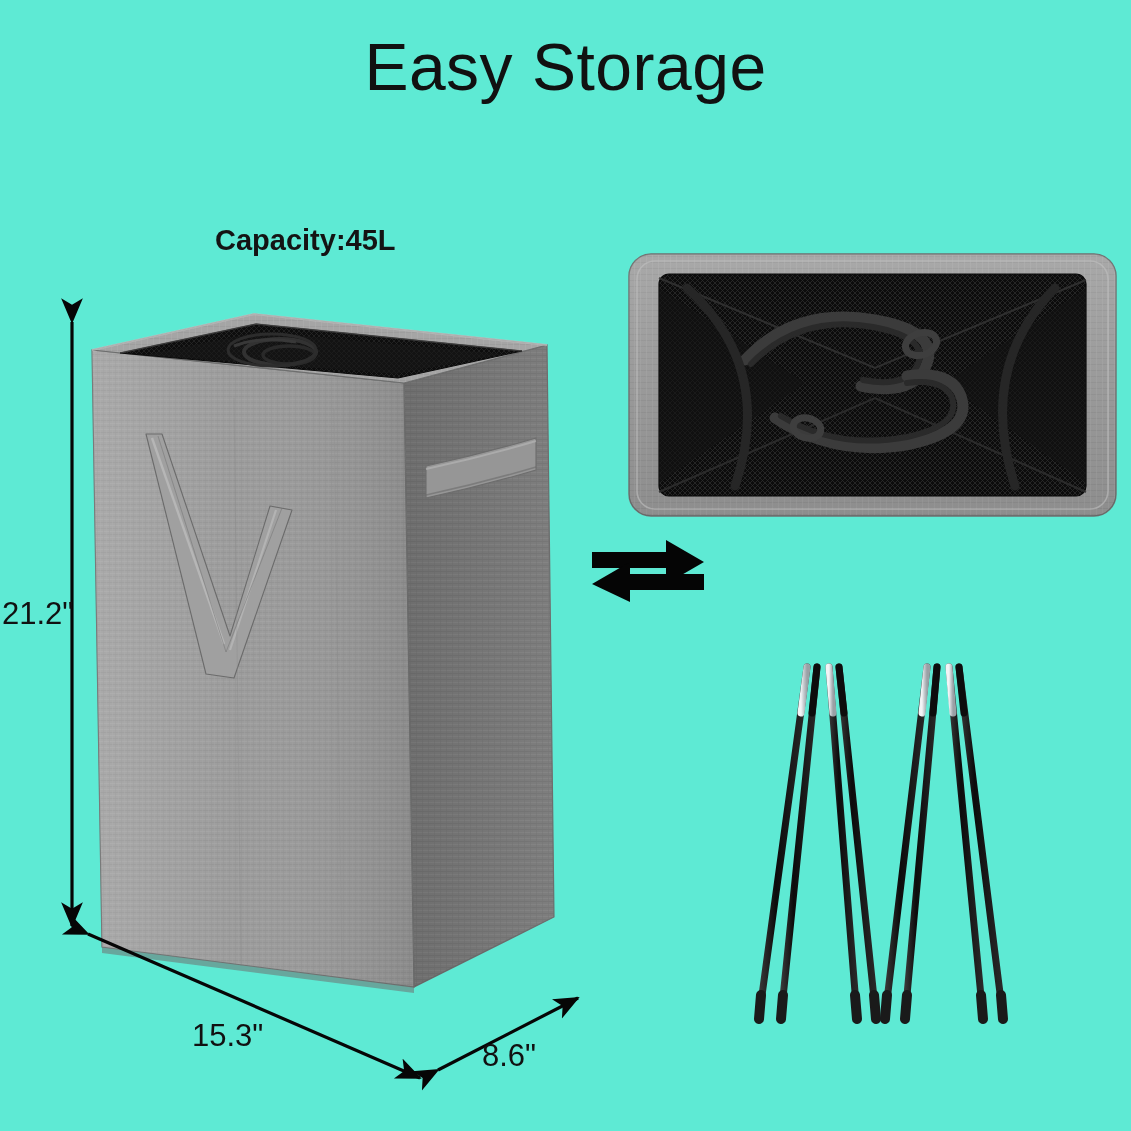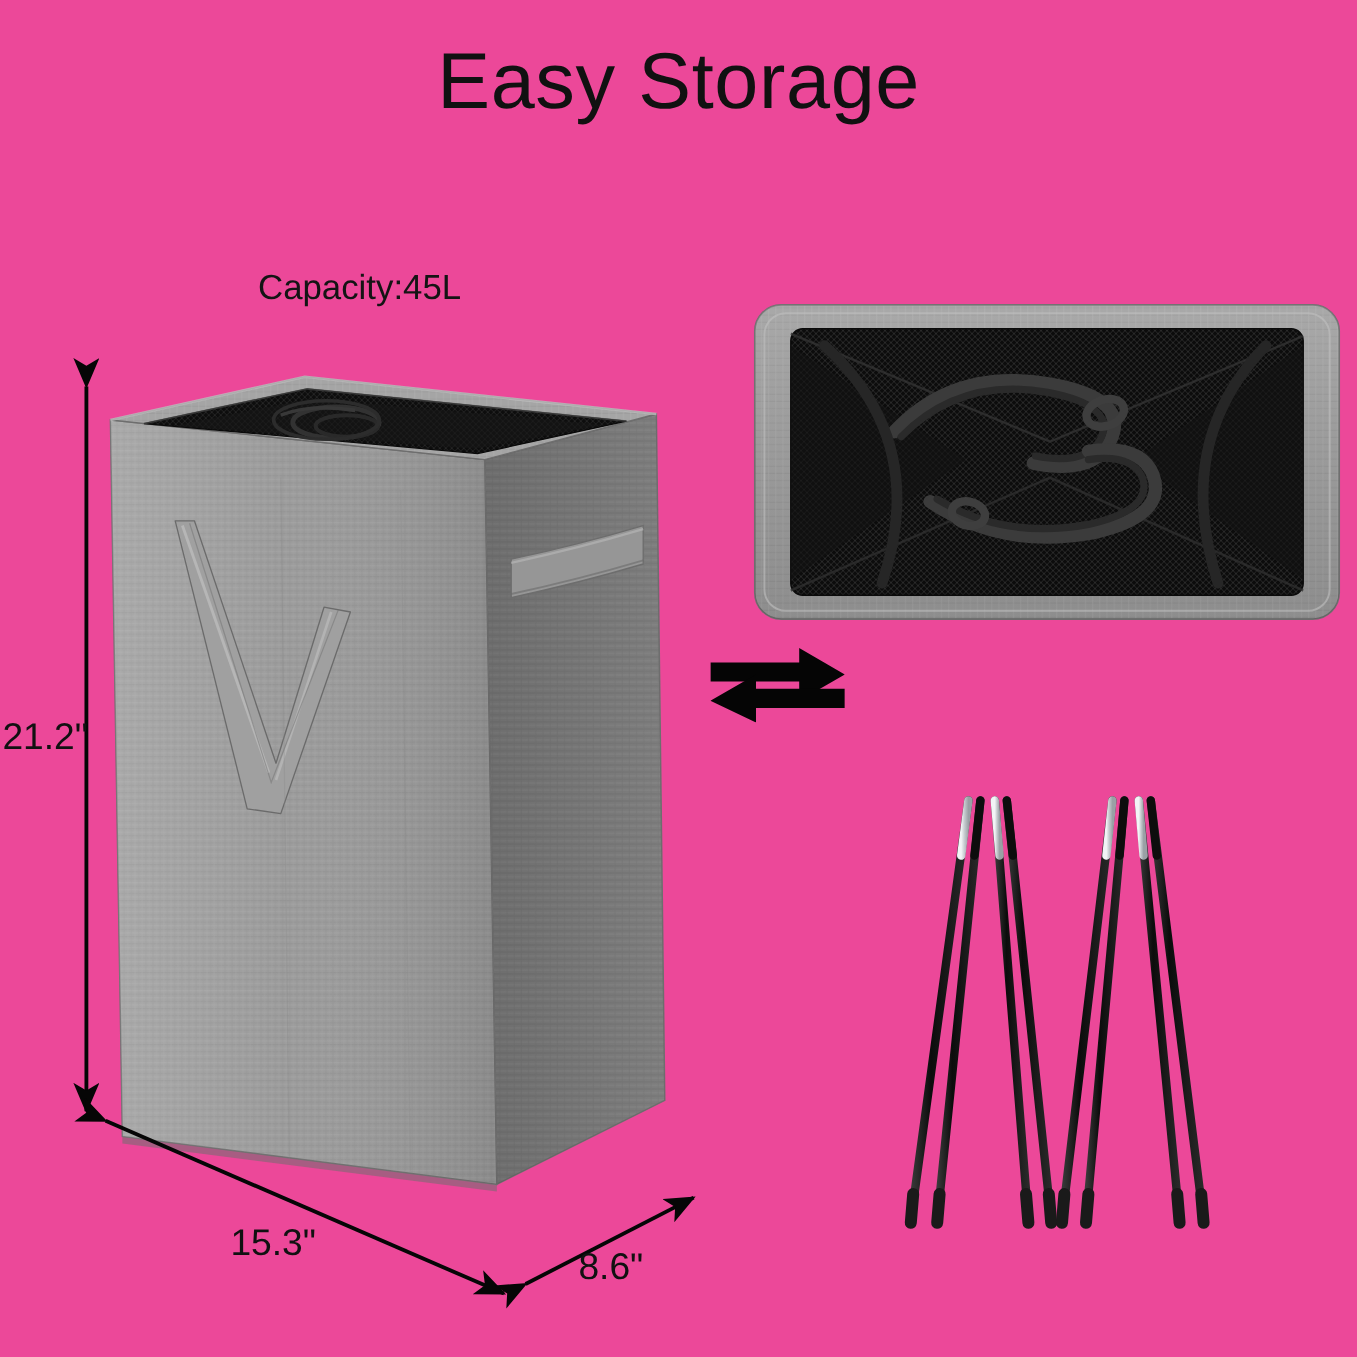--- a/index.html
+++ b/index.html
@@ -9,21 +9,21 @@
     background: #ffffff;
   }
   body {
     font-family: "Liberation Sans", sans-serif;
     -webkit-font-smoothing: antialiased;
   }
   #page {
     position: relative;
     width: 1131px;
     height: 1131px;
-    background: #ec4899;
+    background: #5eead4;
     overflow: hidden;
   }
 
   
   .title {
     position: absolute;
     left: 0;
     top: 34px;
     width: 1131px;
     text-align: center;
@@ -35,20 +35,21 @@
   }
 
   
   .capacity-label {
     position: absolute;
     left: 215px;
     top: 224px;
     font-size: 29px;
     color: #141414;
     white-space: nowrap;
+    font-weight: bold;
   }
 
   
   .dim-text {
     position: absolute;
     font-size: 31px;
     color: #111111;
     white-space: nowrap;
   }
   .dim-h  { left: 2px;   top: 596px; }

